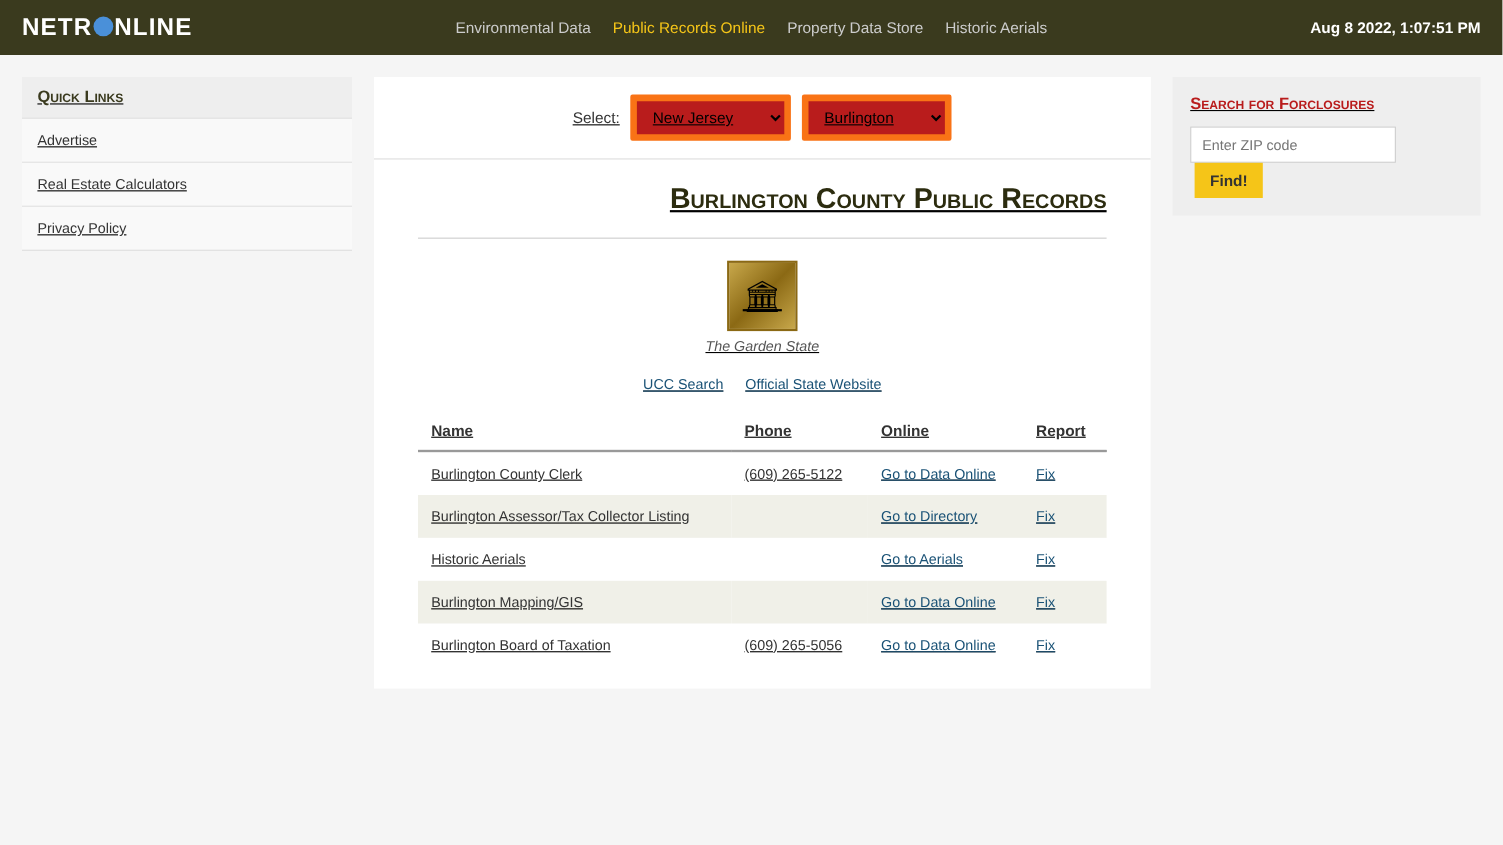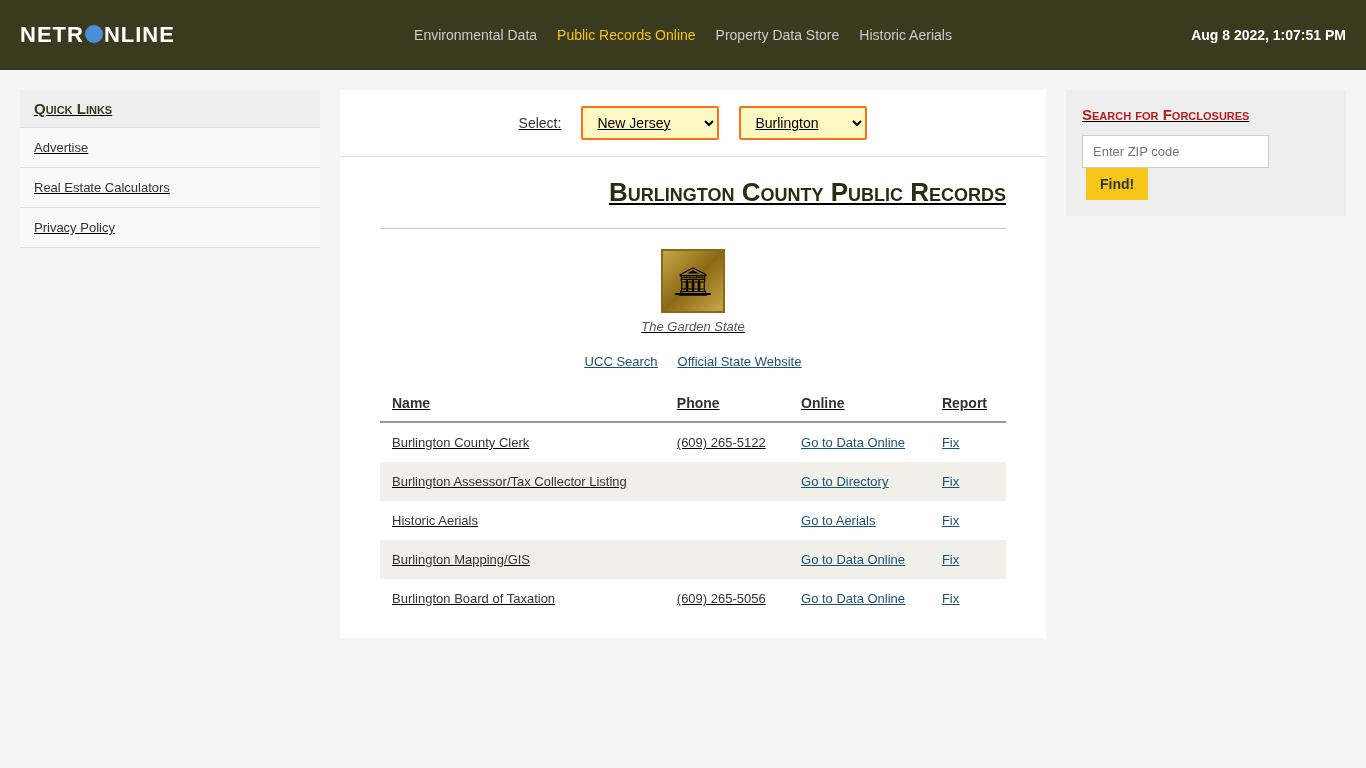--- a/index.html
+++ b/index.html
@@ -4,21 +4,21 @@
   <style>
     * { margin: 0; padding: 0; box-sizing: border-box; }
     body { font-family: Arial, sans-serif; font-size: 14px; background: #f5f5f5; }
 
     
     .header {
       background: #3a3a1e;
       display: flex;
       align-items: center;
       padding: 0 20px;
-      height: 70px;
+      height: 50px;
       justify-content: space-between;
     }
     .logo {
       color: white;
       font-size: 22px;
       font-weight: bold;
       letter-spacing: 1px;
       display: flex;
       align-items: center;
     }
@@ -91,32 +91,32 @@
       background: white;
       padding: 0;
     }
 
     
     .select-bar {
       display: flex;
       align-items: center;
       justify-content: center;
       padding: 16px 20px;
-      gap: 20px;
+      gap: 10px;
       background: white;
       border-bottom: 1px solid #ddd;
     }
     .select-bar label {
       font-size: 14px;
       color: #333;
     }
     .select-bar select {
       padding: 6px 30px 6px 10px;
-      border: 2px solid #f97316;
-      background: #fef9c3;
+      border: 6px solid #f97316;
+      background: #b91c1c;
       font-size: 14px;
       border-radius: 2px;
       appearance: auto;
       cursor: pointer;
     }
 
     
     .county-content {
       padding: 20px 40px;
     }

